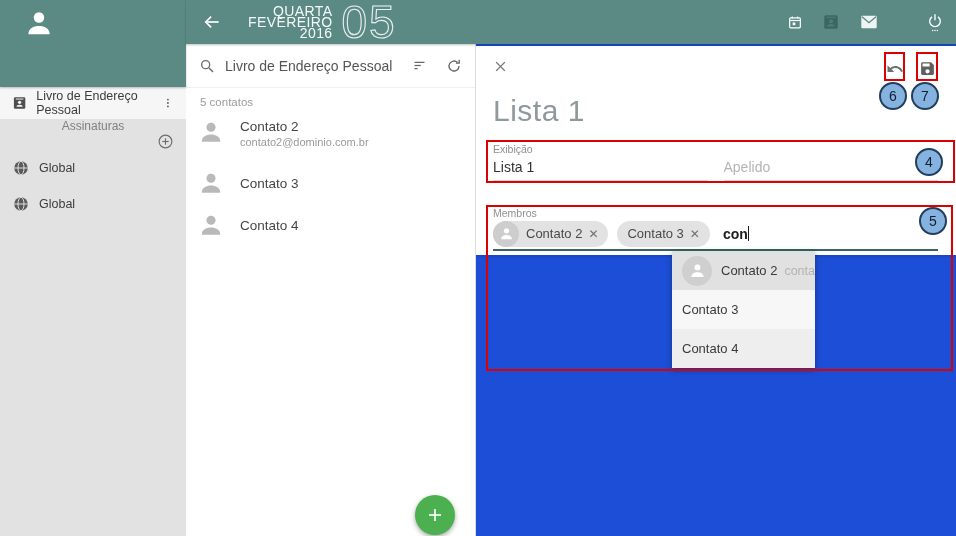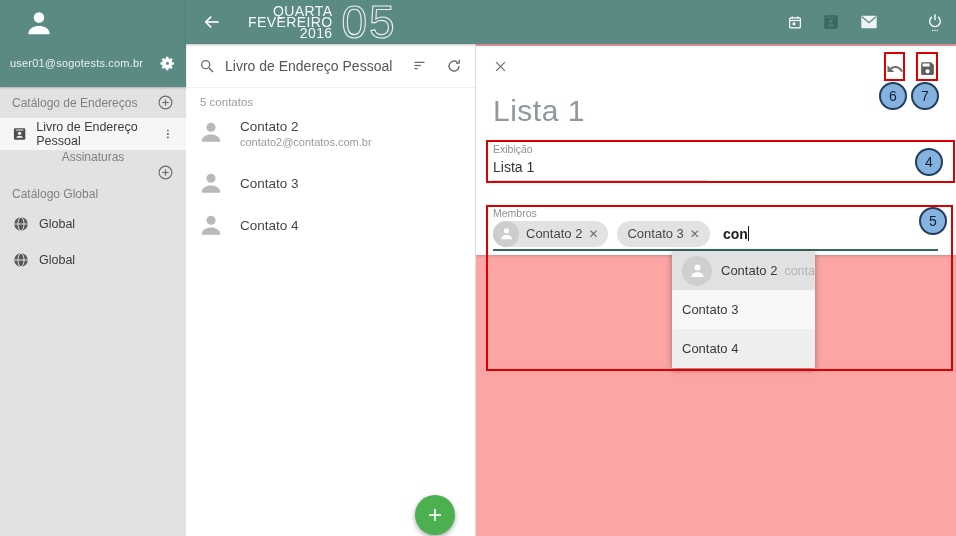--- a/index.html
+++ b/index.html
@@ -51,21 +51,21 @@
   .c-row1 { height:48px; align-items:flex-start; padding-top:5px; }
   .c-row2,.c-row3 { height:42px; }
   .avatar-sm { width:26px; height:26px; color:#b9b9b9; margin-right:16px; flex:none; }
   .contact-name { font-size:13.5px; color:#464646; }
   .contact-email { font-size:11px; color:#9a9a9a; margin-top:2px; }
   .fab { position:absolute; left:229px; top:451px; width:40px; height:40px; border-radius:50%;
          background:#4caf50; box-shadow:0 2px 5px rgba(0,0,0,.35); display:flex; align-items:center; justify-content:center; cursor:pointer; }
   .fab svg { width:18px; height:18px; color:#fff; }
 
   
-  .detail { position:absolute; left:476px; top:44px; width:480px; height:492px; background:#fca5a5; }
+  .detail { position:absolute; left:476px; top:44px; width:480px; height:492px; background:#1d4ed8; }
   .detail-card { position:absolute; left:0; top:2px; width:480px; height:209px; background:#ffffff;
                  box-shadow:0 1px 3px rgba(0,0,0,.18); }
   .close-icon { position:absolute; left:17px; top:13px; width:15px; height:15px; color:#757575; cursor:pointer; }
   .undo-icon { position:absolute; left:410px; top:14px; width:18px; height:18px; color:#6d6d6d; cursor:pointer; }
   .save-icon { position:absolute; left:443px; top:14px; width:17px; height:17px; color:#5f5f5f; cursor:pointer; }
   .editor-title { position:absolute; left:17px; top:48px; font-size:30px; font-weight:300; color:#8f989b; letter-spacing:.5px; }
   .fields-row { position:absolute; left:17px; top:97px; width:445px; display:flex; gap:16px; }
   .field { flex:1; }
   .field-label { font-size:10.5px; color:#8f8f8f; }
   .field input { width:100%; border:none; outline:none; background:transparent; font-family:"Liberation Sans",sans-serif;
@@ -107,37 +107,22 @@
 <body>
 
 <div class="screen">
 
   <aside class="sidebar">
     <div class="sidebar-header">
       <svg class="sidebar-avatar" viewBox="0 0 24 24" fill="currentColor">
         <circle cx="12" cy="7.6" r="4.2"></circle>
           <path d="M3.5 20.5c0-4.1 4.1-6.2 8.5-6.2s8.5 2.1 8.5 6.2v.5h-17z"></path>
       </svg>
-      <div class="sidebar-user-row">
-        <span class="sidebar-email">user01@sogotests.com.br</span>
-        <svg class="gear" viewBox="0 0 24 24" fill="currentColor">
-          <path d="M12 8a4 4 0 1 0 0 8 4 4 0 0 0 0-8zm9 5.5v-3l-2.6-.5c-.1-.5-.3-1-.6-1.5l1.5-2.2-2.1-2.1-2.2 1.5c-.5-.3-1-.5-1.5-.6L13 2.5h-3l-.5 2.6c-.5.1-1 .3-1.5.6L5.8 4.2 3.7 6.3l1.5 2.2c-.3.5-.5 1-.6 1.5l-2.6.5v3l2.6.5c.1.5.3 1 .6 1.5l-1.5 2.2 2.1 2.1 2.2-1.5c.5.3 1 .5 1.5.6l.5 2.6h3l.5-2.6c.5-.1 1-.3 1.5-.6l2.2 1.5 2.1-2.1-1.5-2.2c.3-.5.5-1 .6-1.5l2.6-.5z"></path>
-          <circle cx="12" cy="12" r="2.1" fill="#5b8a84"></circle>
-        </svg>
-      </div>
-    </div>
-
-    <div class="side-row r1">
-      <span class="side-heading">Catálogo de Endereços</span>
-      <svg class="plus-circle" viewBox="0 0 24 24" fill="none" stroke="currentColor" stroke-width="1.6">
-        <circle cx="12" cy="12" r="9"></circle>
-          <line x1="12" y1="7.5" x2="12" y2="16.5"></line>
-          <line x1="7.5" y1="12" x2="16.5" y2="12"></line>
-      </svg>
-    </div>
+    </div>
+
 
     <div class="side-row r2">
       <svg class="badge-icon" viewBox="0 0 24 24" fill="currentColor">
         <rect x="3" y="3" width="18" height="18" rx="2"></rect>
         <rect x="6" y="5" width="12" height="1.5" fill="#f6f6f6"></rect>
         <circle cx="12" cy="11" r="2.6" fill="#f6f6f6"></circle>
         <path d="M7 18c0-2.3 2.4-3.4 5-3.4s5 1.1 5 3.4z" fill="#f6f6f6"></path>
       </svg>
       <span class="side-label">Livro de Endereço Pessoal</span>
       <svg class="kebab" viewBox="0 0 24 24" fill="currentColor">
@@ -149,23 +134,20 @@
 
     <div class="side-row r3">
       <span class="side-heading">Assinaturas</span>
       <svg class="plus-circle" viewBox="0 0 24 24" fill="none" stroke="currentColor" stroke-width="1.6">
         <circle cx="12" cy="12" r="9"></circle>
           <line x1="12" y1="7.5" x2="12" y2="16.5"></line>
           <line x1="7.5" y1="12" x2="16.5" y2="12"></line>
       </svg>
     </div>
 
-    <div class="side-row r4">
-      <span class="side-heading">Catálogo Global</span>
-    </div>
 
     <div class="side-row r5">
       <svg class="globe-icon" viewBox="0 0 24 24">
         <circle cx="12" cy="12" r="9" fill="currentColor"></circle>
         <g stroke="#e2e2e2" stroke-width="1.3" fill="none">
             <ellipse cx="12" cy="12" rx="4" ry="9"></ellipse>
             <line x1="3" y1="12" x2="21" y2="12"></line>
           </g>
       </svg>
       <span class="side-label">Global</span>
@@ -244,21 +226,21 @@
 
     <div class="count-label">5 contatos</div>
 
     <div class="contact-row c-row1">
       <svg class="avatar-sm" viewBox="0 0 24 24" fill="currentColor">
         <circle cx="12" cy="7.6" r="4.2"></circle>
           <path d="M3.5 20.5c0-4.1 4.1-6.2 8.5-6.2s8.5 2.1 8.5 6.2v.5h-17z"></path>
       </svg>
       <div>
         <div class="contact-name">Contato 2</div>
-        <div class="contact-email">contato2@contatos.com.br</div>
+        <div class="contact-email">contato2@dominio.com.br</div>
       </div>
     </div>
 
     <div class="contact-row c-row2">
       <svg class="avatar-sm" viewBox="0 0 24 24" fill="currentColor">
         <circle cx="12" cy="7.6" r="4.2"></circle>
           <path d="M3.5 20.5c0-4.1 4.1-6.2 8.5-6.2s8.5 2.1 8.5 6.2v.5h-17z"></path>
       </svg>
       <div class="contact-name">Contato 3</div>
     </div>
@@ -294,20 +276,21 @@
 
       <h1 class="editor-title">Lista 1</h1>
 
       <div class="fields-row">
         <div class="field">
           <div class="field-label">Exibição</div>
           <input type="text" value="Lista 1" style="">
         </div>
         <div class="field">
           <div class="field-label">&nbsp;</div>
+          <input type="text" placeholder="Apelido" style="">
         </div>
       </div>
 
       <div class="members-label">Membros</div>
 
       <div class="chips-row">
         <div class="chip chip-with-avatar">
           <span class="chip-avatar">
             <svg viewBox="0 0 24 24" fill="currentColor">
               <circle cx="12" cy="7.6" r="4.2"></circle>

